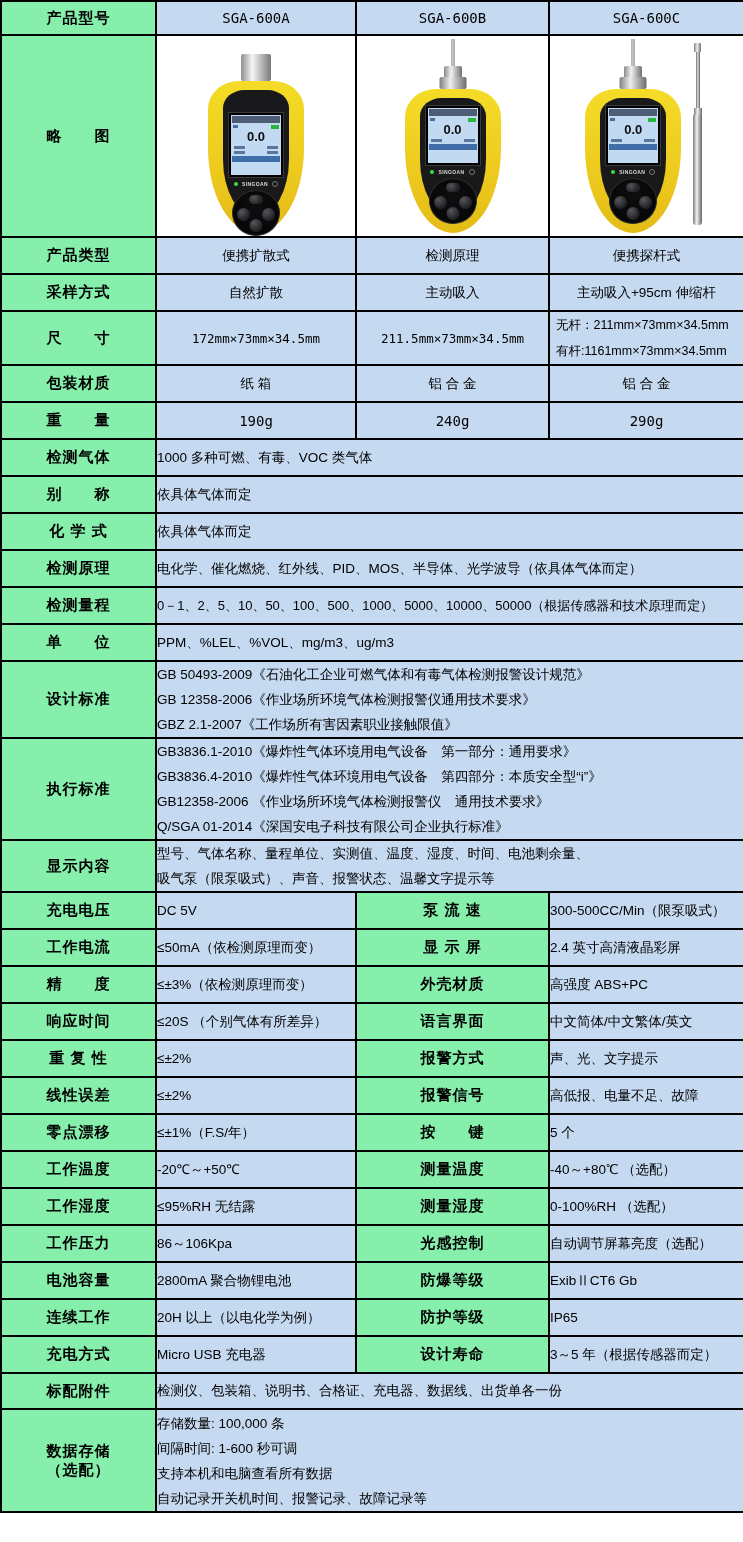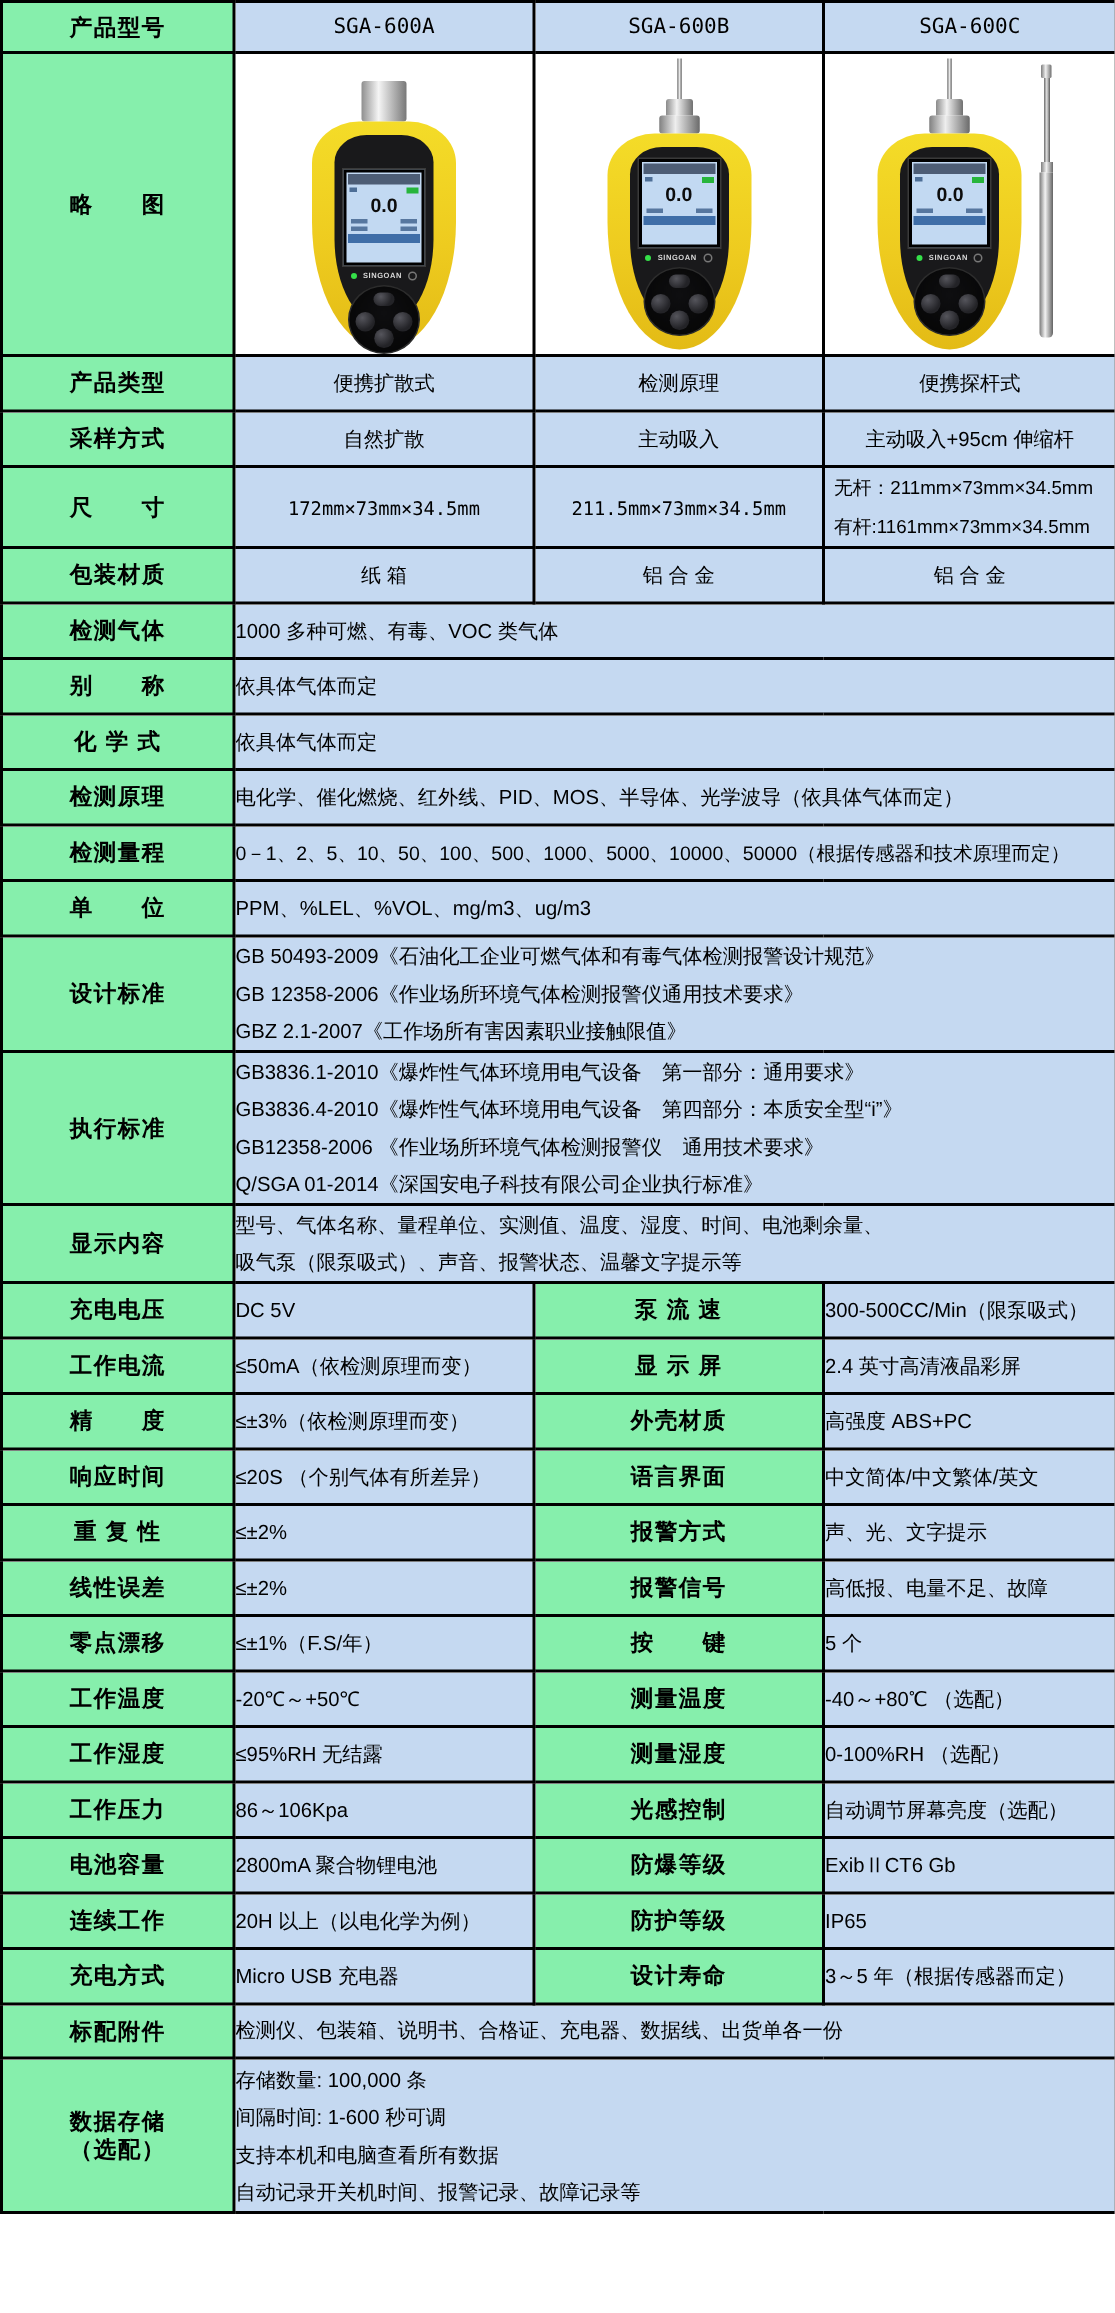--- a/index.html
+++ b/index.html
@@ -216,20 +216,26 @@
       <div>无杆：211mm×73mm×34.5mm</div>
       <div>有杆:1161mm×73mm×34.5mm</div>
     </td>
   </tr>
   <tr style="height:37px">
     <td class="lbl">包装材质</td>
     <td class="val center">纸 箱</td>
     <td class="val center">铝 合 金</td>
     <td class="val center">铝 合 金</td>
   </tr>
+  <tr style="height:37px">
+    <td class="lbl">重　　量</td>
+    <td class="val center mono">190g</td>
+    <td class="val center mono">240g</td>
+    <td class="val center mono">290g</td>
+  </tr>
 
   <tr style="height:37px">
     <td class="lbl">检测气体</td>
     <td class="val" colspan="3">1000 多种可燃、有毒、VOC 类气体</td>
   </tr>
   <tr style="height:37px">
     <td class="lbl">别　　称</td>
     <td class="val" colspan="3">依具体气体而定</td>
   </tr>
   <tr style="height:37px">

